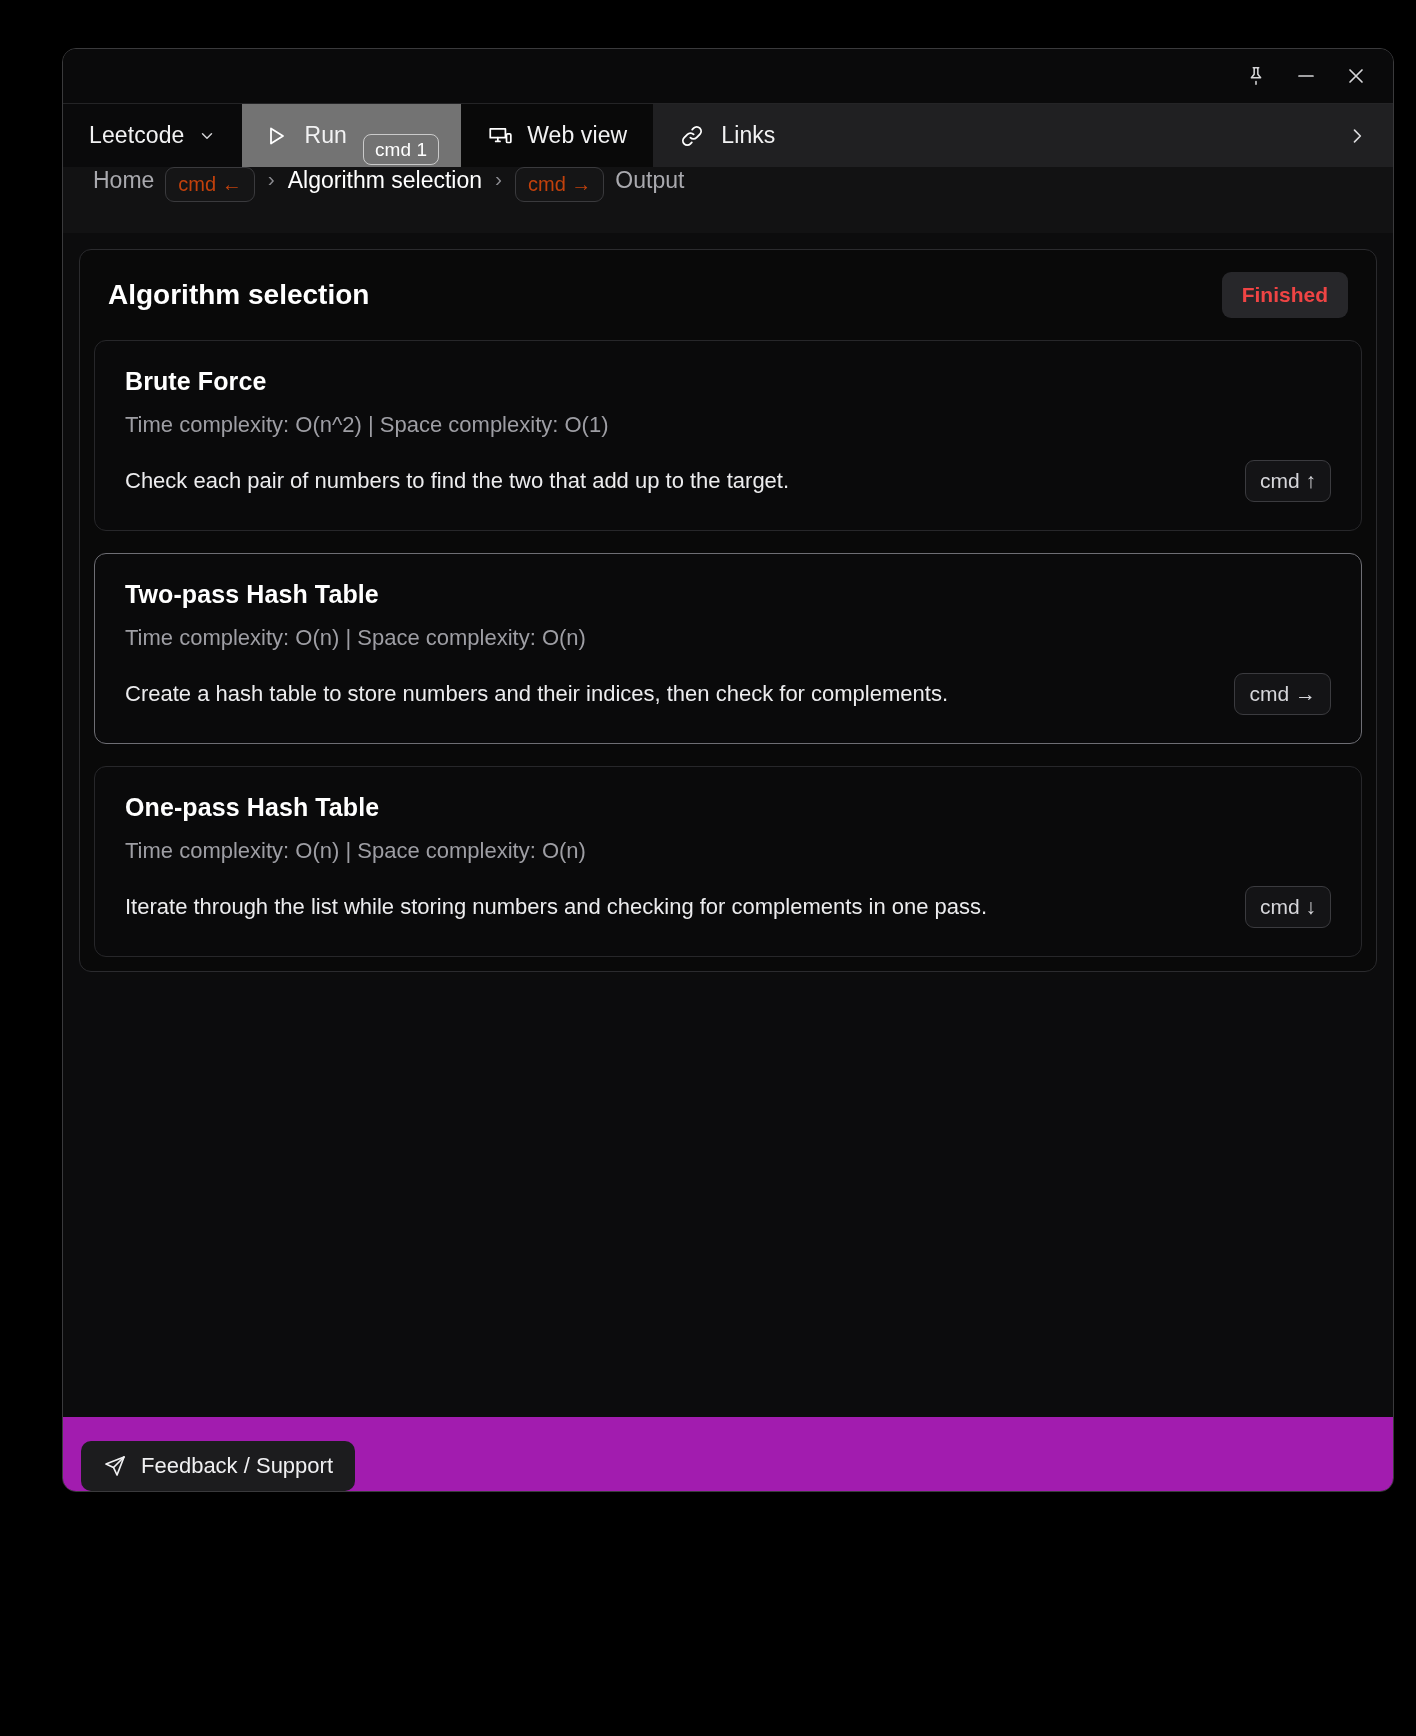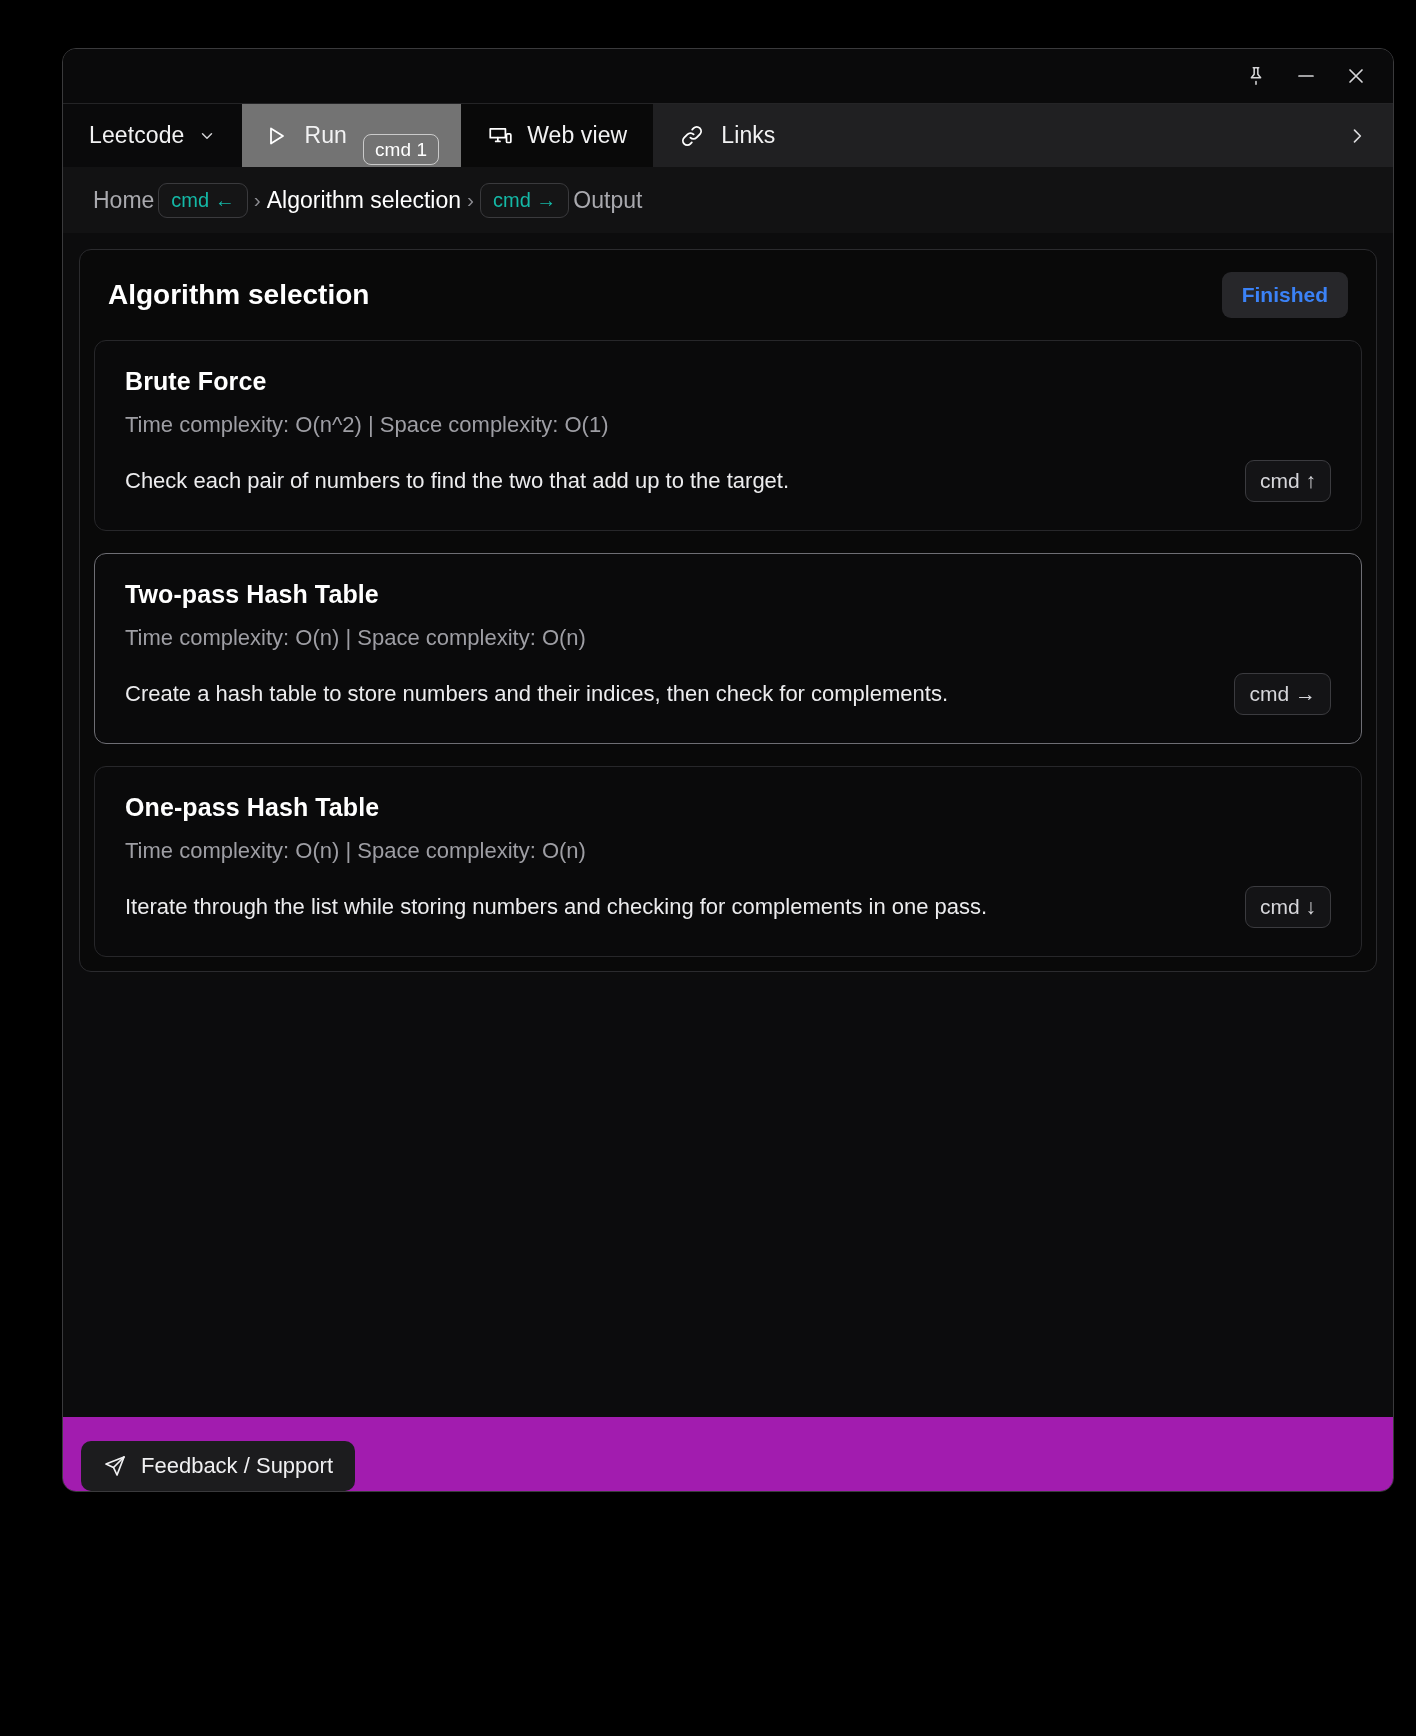--- a/index.html
+++ b/index.html
@@ -81,38 +81,38 @@
     color: #ffffff;
     line-height: 1.15;
     white-space: nowrap;
     margin-top: 28px;
   }
   .links-arrow { margin-left: auto; color: #d9d9dc; font-size: 24px; display:flex; align-items:center;}
   
   .breadcrumb {
     height: 66px;
     display: flex;
-    align-items: center;
-    gap: 4px;
+    align-items: flex-start;
+    gap: 11px;
     padding: 0 30px;
     background: #121213;
     flex: 0 0 auto;
   }
   .crumb {
     font-size: 23px;
     color: #a9a9ae;
     white-space: nowrap;
   }
   .crumb.current { color: #ffffff; }
   .crumb-pill {
     border: 1px solid #3a3a3d;
     border-radius: 9px;
     padding: 5px 12px;
     font-size: 20px;
-    color: #14b8a6;
+    color: #c2410c;
     background: #151516;
     white-space: nowrap;
   }
   .crumb-sep { color: #8b8b90; font-size: 21px; padding: 0 2px;}
   
   .body-area {
     flex: 1 1 auto;
     background: #0c0c0d;
     padding: 16px 16px 0 16px;
     overflow: hidden;
@@ -134,21 +134,21 @@
     padding: 22px 28px;
     flex: 0 0 auto;
   }
   .panel-title {
     font-size: 28px;
     font-weight: bold;
     color: #ffffff;
   }
   .status-badge {
     background: #27272a;
-    color: #3b82f6;
+    color: #ef4444;
     font-size: 21px;
     font-weight: bold;
     padding: 11px 20px;
     border-radius: 9px;
     white-space: nowrap;
   }
   .cards {
     padding: 0 14px 14px 14px;
     display: flex;
     flex-direction: column;

